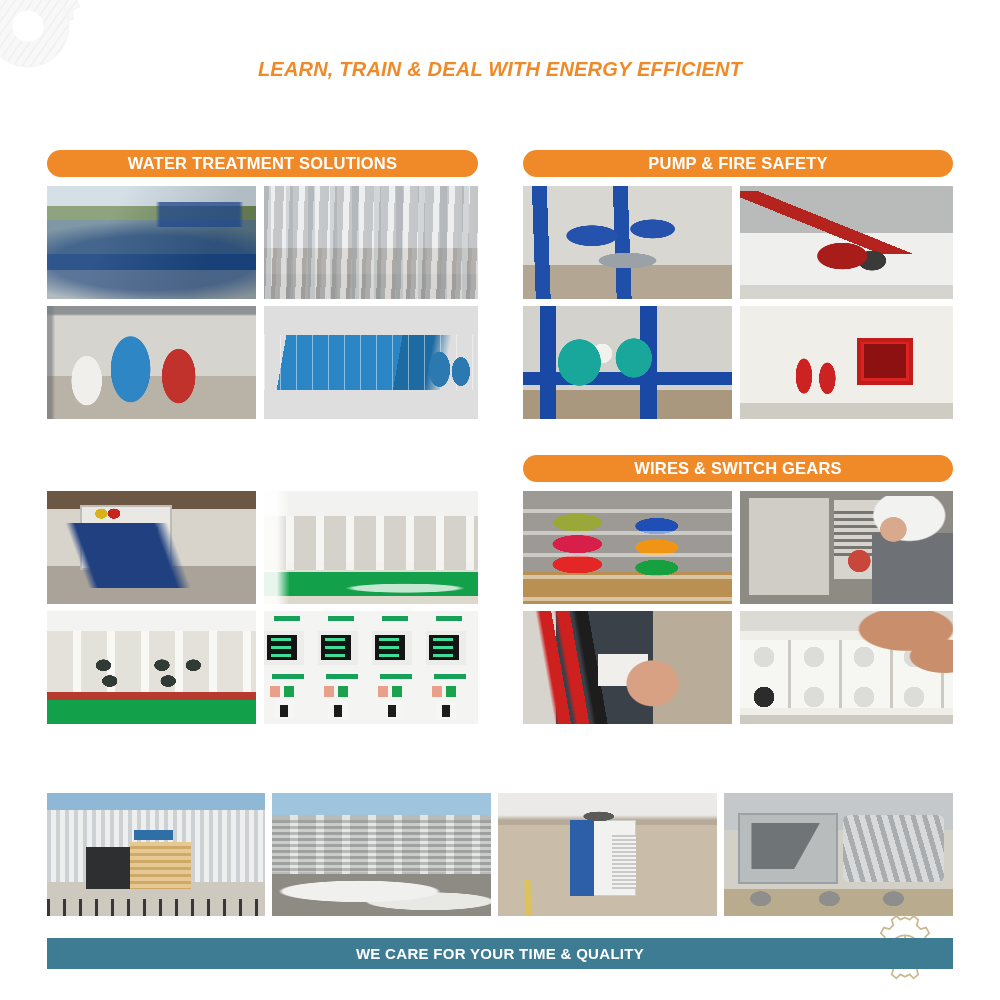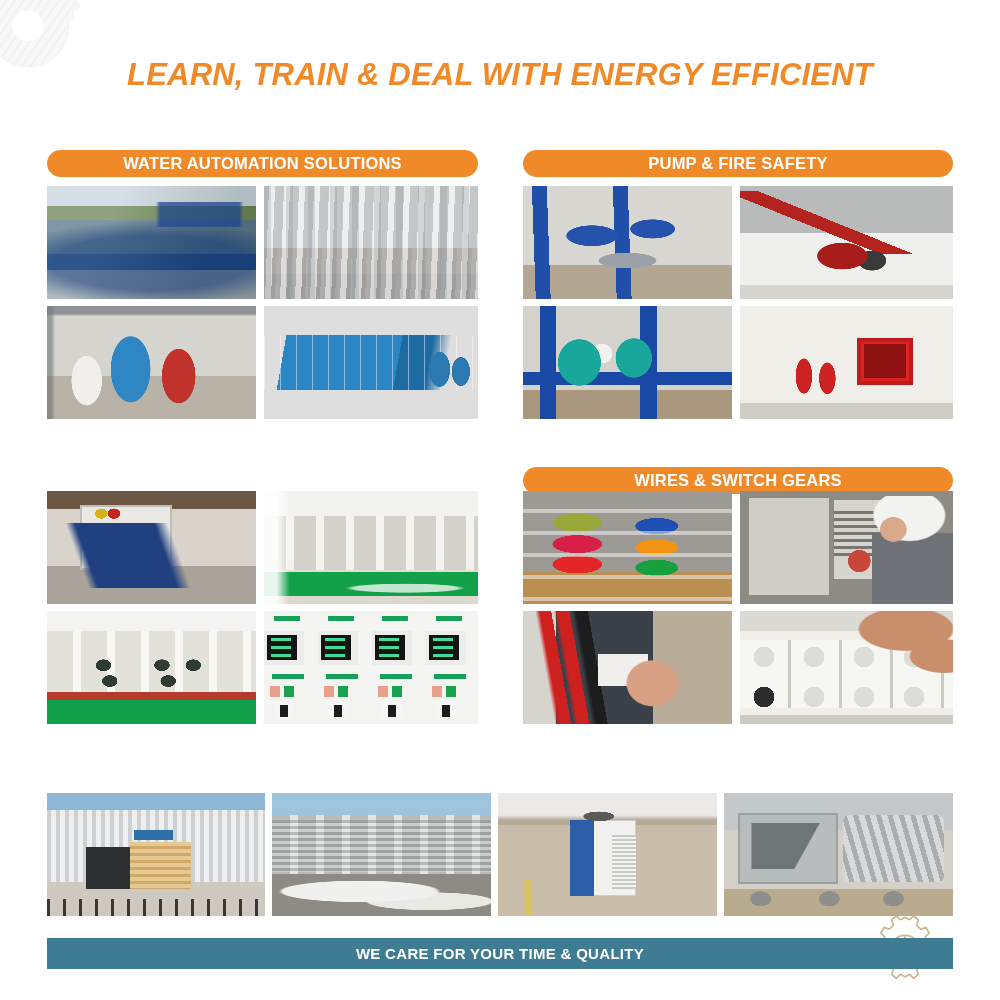--- a/index.html
+++ b/index.html
@@ -10,21 +10,21 @@
   }
   .page{position:absolute;inset:0;}
 
   
   .gear-tl{position:absolute;left:-32px;top:-34px;width:120px;height:120px;opacity:.55;}
   .gear-br{position:absolute;left:866px;top:912px;width:78px;height:78px;}
 
   
   .header{position:absolute;left:0;top:58px;width:1000px;text-align:center;}
   .headline{
-    color:#F08A28;font-size:31px;font-weight:bold;font-style:italic;
+    color:#F08A28;font-size:20px;font-weight:bold;font-style:italic;
     letter-spacing:.2px;white-space:nowrap;line-height:1.12;
   }
   .subhead{
     color:#1b1b1b;font-size:17.5px;font-weight:bold;font-style:italic;
     letter-spacing:.3px;margin-top:4px;white-space:nowrap;
   }
 
   
   .pill{
     position:absolute;height:27px;background:#F08A28;border-radius:14px;
@@ -55,21 +55,21 @@
       <circle cx="50" cy="50" r="34"></circle>
     </g>
     <circle cx="50" cy="50" r="13" fill="#ffffff"></circle>
   </svg>
 
   <div class="header">
     <div class="headline">LEARN, TRAIN &amp; DEAL WITH ENERGY EFFICIENT</div>
   </div>
 
   <div class="pill" style="left:47px;top:150px;width:431px;">
-    <span>WATER AUTOMATION SOLUTIONS</span>
+    <span>WATER TREATMENT SOLUTIONS</span>
   </div>
 
   <div class="ph" style="left:47px;top:186px;width:209px;height:113px;">
     <div class="layer" style="background:
       linear-gradient(to bottom,#c9d6de 0 18%,#6f8a59 18% 30%,#5c7a8c 30% 60%,#1d4f86 60% 74%,#9aa7ad 74% 100%);"></div>
     <div class="layer" style="background:
       radial-gradient(ellipse 120% 60% at 50% 68%, rgba(20,60,120,.55) 0 40%, rgba(255,255,255,0) 62%),
       linear-gradient(115deg, rgba(255,255,255,.22) 0 30%, rgba(0,0,0,.12) 75% 100%);"></div>
     <div class="layer" style="background:
       linear-gradient(to right, rgba(255,255,255,0) 52%, rgba(30,70,140,.75) 54% 92%, rgba(255,255,255,0) 94%);
@@ -224,21 +224,21 @@
         #1ba24f 20px 30px, rgba(255,255,255,0) 30px 54px);
       top:66%;height:10%;"></div>
     <div class="layer" style="background:
       repeating-linear-gradient(to right, rgba(255,255,255,0) 0 10px, #f6f6f4 10px 30px, rgba(255,255,255,0) 30px 54px);
       top:80%;height:16%;"></div>
     <div class="layer" style="background:
       repeating-linear-gradient(to right, rgba(255,255,255,0) 0 16px, #1c1c1c 16px 24px, rgba(255,255,255,0) 24px 54px);
       top:83%;height:11%;"></div>
   </div>
 
-  <div class="pill" style="left:523px;top:467px;width:430px;">
+  <div class="pill" style="left:523px;top:455px;width:430px;">
     <span>WIRES &amp; SWITCH GEARS</span>
   </div>
 
   <div class="ph" style="left:523px;top:491px;width:209px;height:113px;">
     <div class="layer" style="background:linear-gradient(to bottom,#9d9a95 0 72%,#b98f52 72% 100%);"></div>
     <div class="layer" style="background:
       radial-gradient(ellipse 15% 10% at 26% 28%, #9aa83a 0 78%, rgba(255,255,255,0) 80%),
       radial-gradient(ellipse 15% 10% at 26% 47%, #d81f49 0 78%, rgba(255,255,255,0) 80%),
       radial-gradient(ellipse 15% 10% at 26% 65%, #e42626 0 78%, rgba(255,255,255,0) 80%),
       radial-gradient(ellipse 13% 9% at 64% 31%, #1f4fb5 0 78%, rgba(255,255,255,0) 80%),

